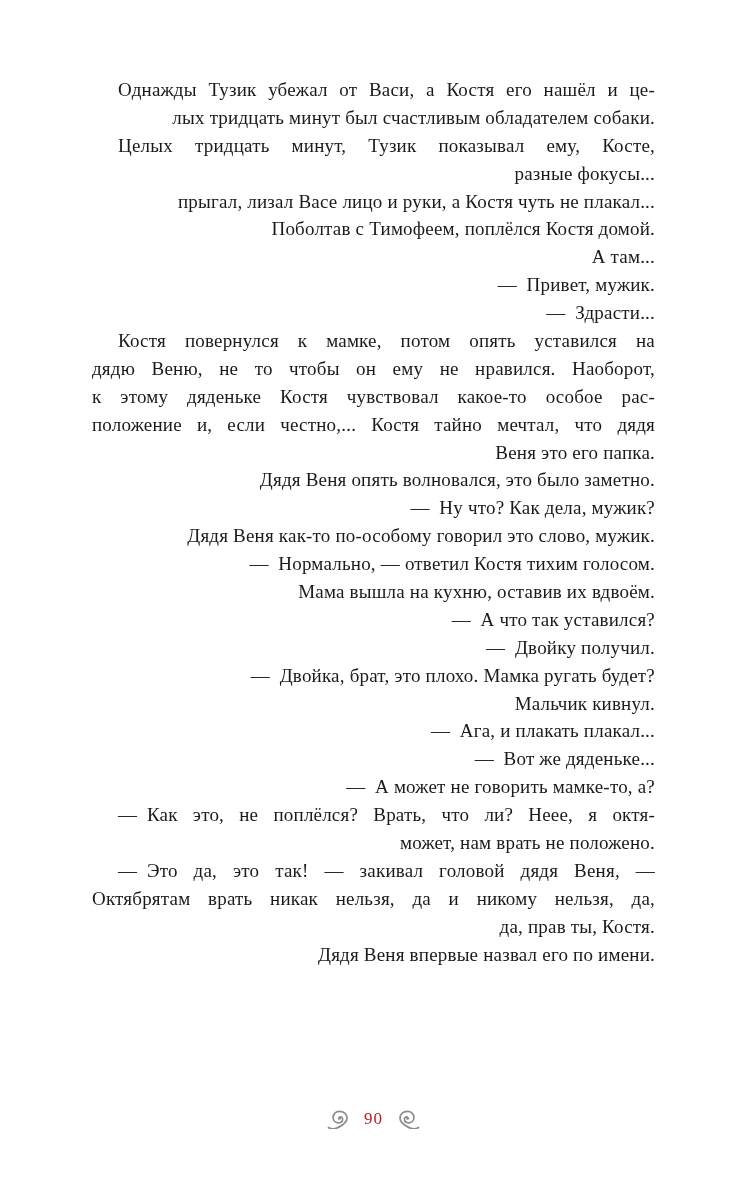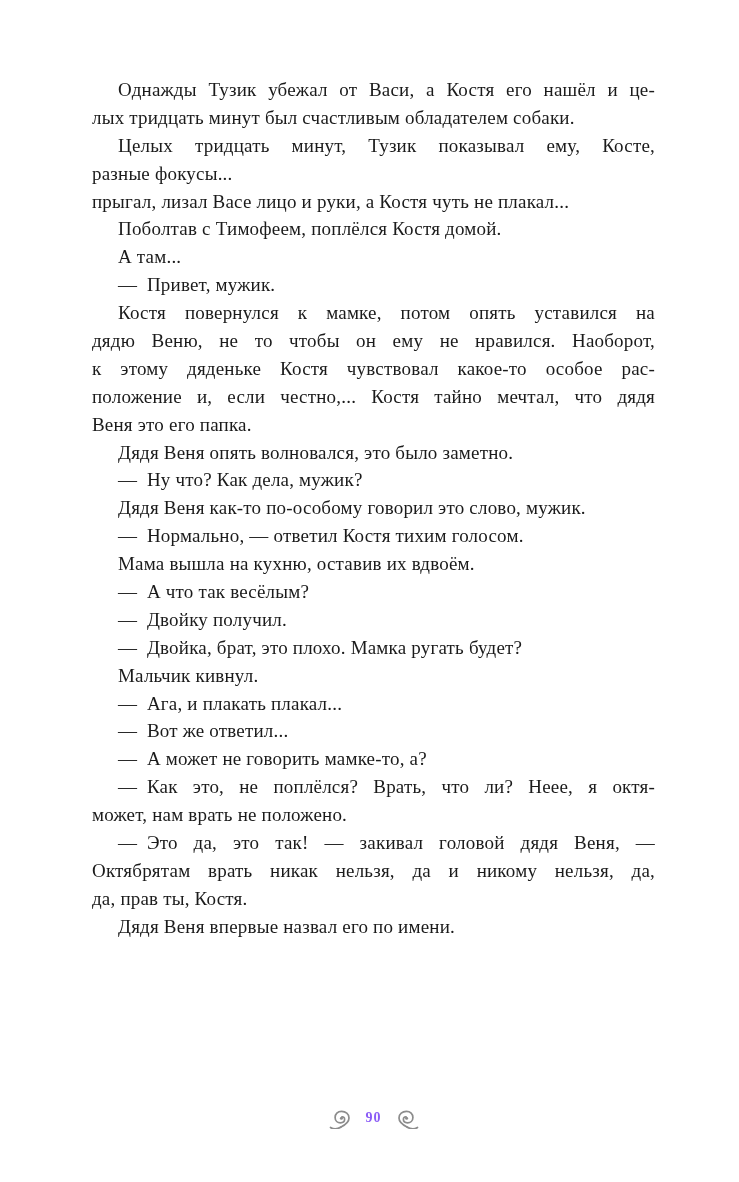--- a/index.html
+++ b/index.html
@@ -22,45 +22,45 @@
     left: 92px;
     top: 76px;
     width: 563px;
   }
   .para { margin: 0; padding: 0; }
   .line {
     font-size: 19px;
     line-height: 27.9px;
     height: 27.9px;
     overflow: hidden;
-    text-align: left;
+    text-align: right;
     letter-spacing: 0.2px;
   }
   .line.first { text-indent: 26px; }
   .line.just {
     text-align: justify;
     text-align-last: justify;
     text-justify: inter-word;
   }
   .footer {
     position: absolute;
     left: 92px;
     top: 1104px;
     width: 563px;
     height: 30px;
     display: flex;
     align-items: center;
     justify-content: center;
     gap: 13px;
   }
   .page-number {
-    font-size: 14px;
-    font-weight: 700;
+    font-size: 17px;
+    font-weight: 400;
     letter-spacing: 1px;
-    color: #8b5cf6;
+    color: #b91c1c;
     line-height: 1;
     padding-bottom: 2px;
   }
   .ornament { display: inline-flex; align-items: center; }
   .ornament svg { display: block; }
   .ornament.right svg { transform: scaleX(-1); }
 </style>
 </head>
 <body>
 
@@ -81,20 +81,23 @@
       <div class="para">
         <div class="line first">Поболтав с Тимофеем, поплёлся Костя домой.</div>
       </div>
       <div class="para">
         <div class="line first">А там...</div>
       </div>
       <div class="para">
         <div class="line first">— Привет, мужик.</div>
       </div>
       <div class="para">
+        <div class="line first">— Здрасти...</div>
+      </div>
+      <div class="para">
         <div class="line first just">Костя повернулся к мамке, потом опять уставился на</div>
         <div class="line just">дядю Веню, не то чтобы он ему не нравился. Наоборот,</div>
         <div class="line just">к этому дяденьке Костя чувствовал какое-то особое рас-</div>
         <div class="line just">положение и, если честно,... Костя тайно мечтал, что дядя</div>
         <div class="line">Веня это его папка.</div>
       </div>
       <div class="para">
         <div class="line first">Дядя Веня опять волновался, это было заметно.</div>
       </div>
       <div class="para">
@@ -103,36 +106,36 @@
       <div class="para">
         <div class="line first">Дядя Веня как-то по-особому говорил это слово, мужик.</div>
       </div>
       <div class="para">
         <div class="line first">— Нормально, — ответил Костя тихим голосом.</div>
       </div>
       <div class="para">
         <div class="line first">Мама вышла на кухню, оставив их вдвоём.</div>
       </div>
       <div class="para">
-        <div class="line first">— А что так весёлым?</div>
+        <div class="line first">— А что так уставился?</div>
       </div>
       <div class="para">
         <div class="line first">— Двойку получил.</div>
       </div>
       <div class="para">
         <div class="line first">— Двойка, брат, это плохо. Мамка ругать будет?</div>
       </div>
       <div class="para">
         <div class="line first">Мальчик кивнул.</div>
       </div>
       <div class="para">
         <div class="line first">— Ага, и плакать плакал...</div>
       </div>
       <div class="para">
-        <div class="line first">— Вот же ответил...</div>
+        <div class="line first">— Вот же дяденьке...</div>
       </div>
       <div class="para">
         <div class="line first">— А может не говорить мамке-то, а?</div>
       </div>
       <div class="para">
         <div class="line first just">— Как это, не поплёлся? Врать, что ли? Неее, я октя-</div>
         <div class="line">может, нам врать не положено.</div>
       </div>
       <div class="para">
         <div class="line first just">— Это да, это так! — закивал головой дядя Веня, —</div>

